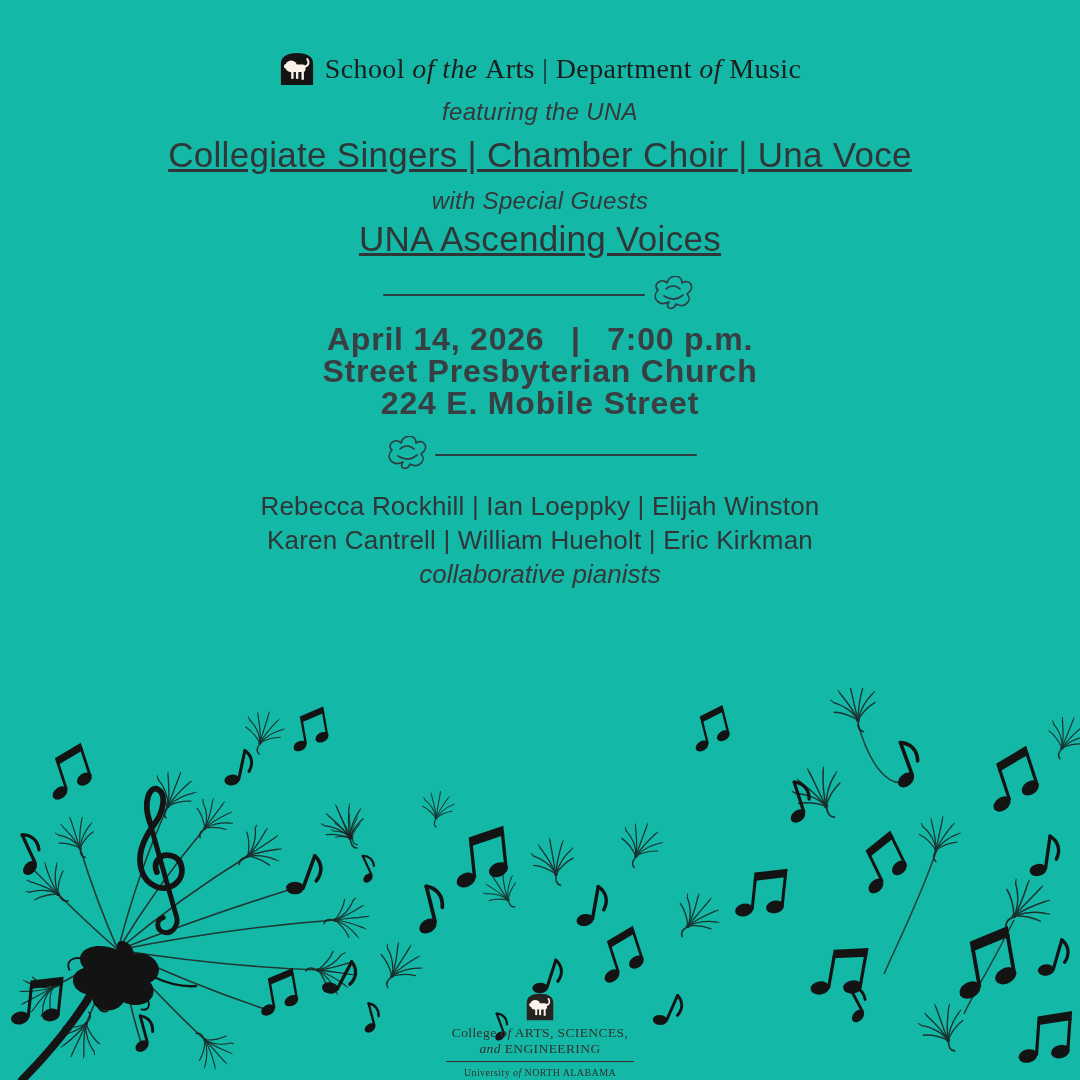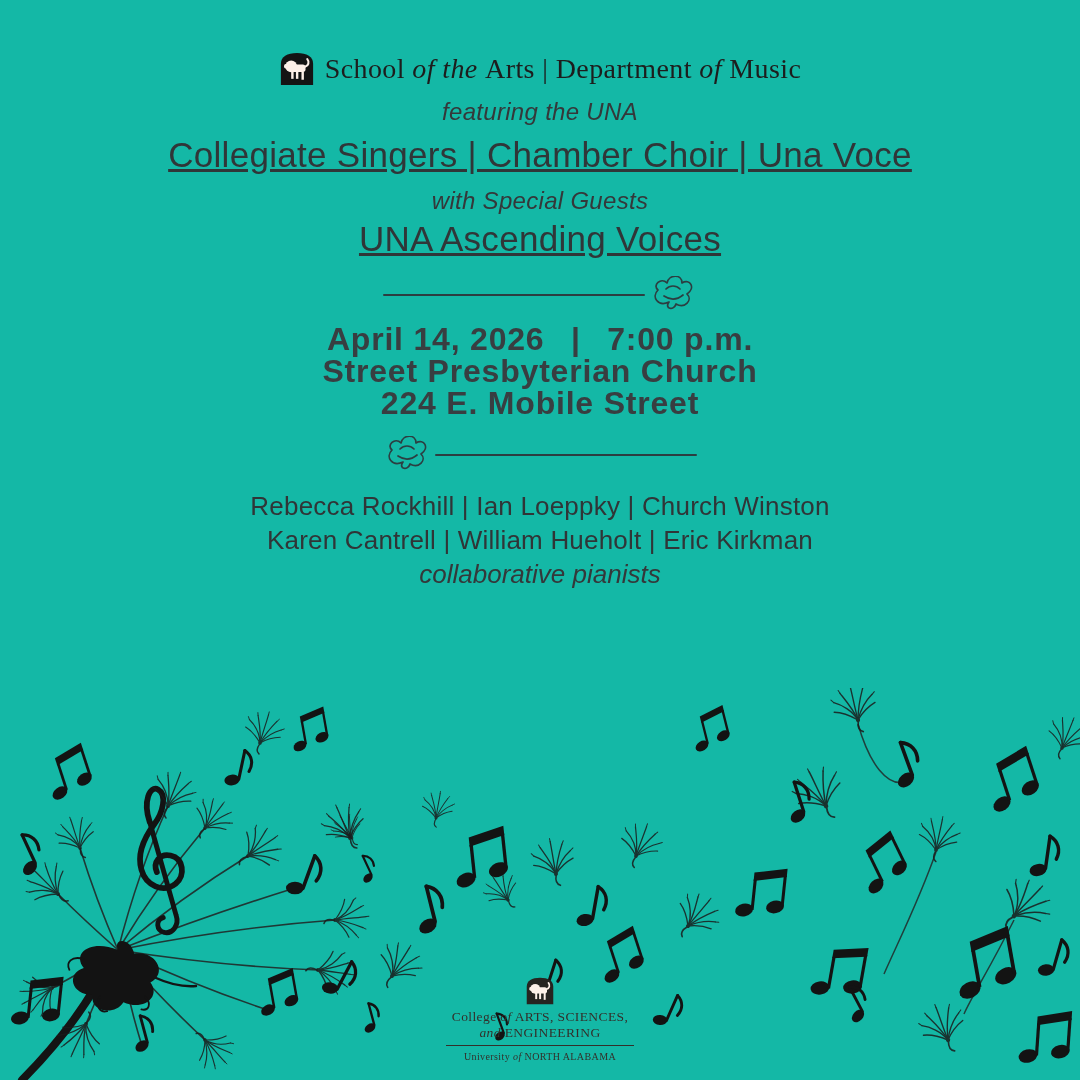--- a/index.html
+++ b/index.html
@@ -60,21 +60,21 @@
 
   .names-block{margin-top:14px;}
   .name-line{font-size:26px;color:#303537;letter-spacing:.2px;line-height:34px;}
   .role-line{font-style:italic;font-size:26px;color:#34383a;line-height:34px;}
 
   
   .decor{position:absolute;left:0;top:688px;width:1080px;height:392px;pointer-events:none;}
 
   
   .unalogo{
-    position:absolute;left:50%;bottom:16px;transform:translateX(-50%);
+    position:absolute;left:50%;bottom:0;transform:translateX(-50%);
     text-align:center;color:#33302b;z-index:5;
   }
   .unalogo .lion{width:30px;height:28px;color:#262420;display:block;margin:0 auto 4px auto;}
   .unalogo .l1,.unalogo .l2{
     font-family:"Liberation Serif",serif;font-size:13.5px;letter-spacing:.4px;line-height:16px;
   }
   .unalogo .rule{width:188px;border-top:1.4px solid #33302b;margin:4px auto 3px auto;}
   .unalogo .l3{
     font-family:"Liberation Serif",serif;font-size:10px;letter-spacing:.4px;line-height:15px;
   }
@@ -179,21 +179,21 @@
   </div>
 
   <div class="divider">
     <svg viewBox="0 0 48 38">
         <use href="#sflower"></use>
       </svg>
     <span class="dline"></span>
   </div>
 
   <div class="names-block center">
-    <div class="name-line">Rebecca Rockhill | Ian Loeppky | Church Winston</div>
+    <div class="name-line">Rebecca Rockhill | Ian Loeppky | Elijah Winston</div>
     <div class="name-line">Karen Cantrell | William Hueholt | Eric Kirkman</div>
     <div class="role-line">collaborative pianists</div>
   </div>
 
   <svg class="decor" viewBox="0 0 1080 392">
 
     <g>
       <g stroke="#141414" fill="none" stroke-linecap="round">
         <path d="M112,268 C92,310 62,352 22,392" stroke-width="8"></path>
         <path d="M118,262 C140,286 170,300 196,298" stroke-width="2.4"></path>

